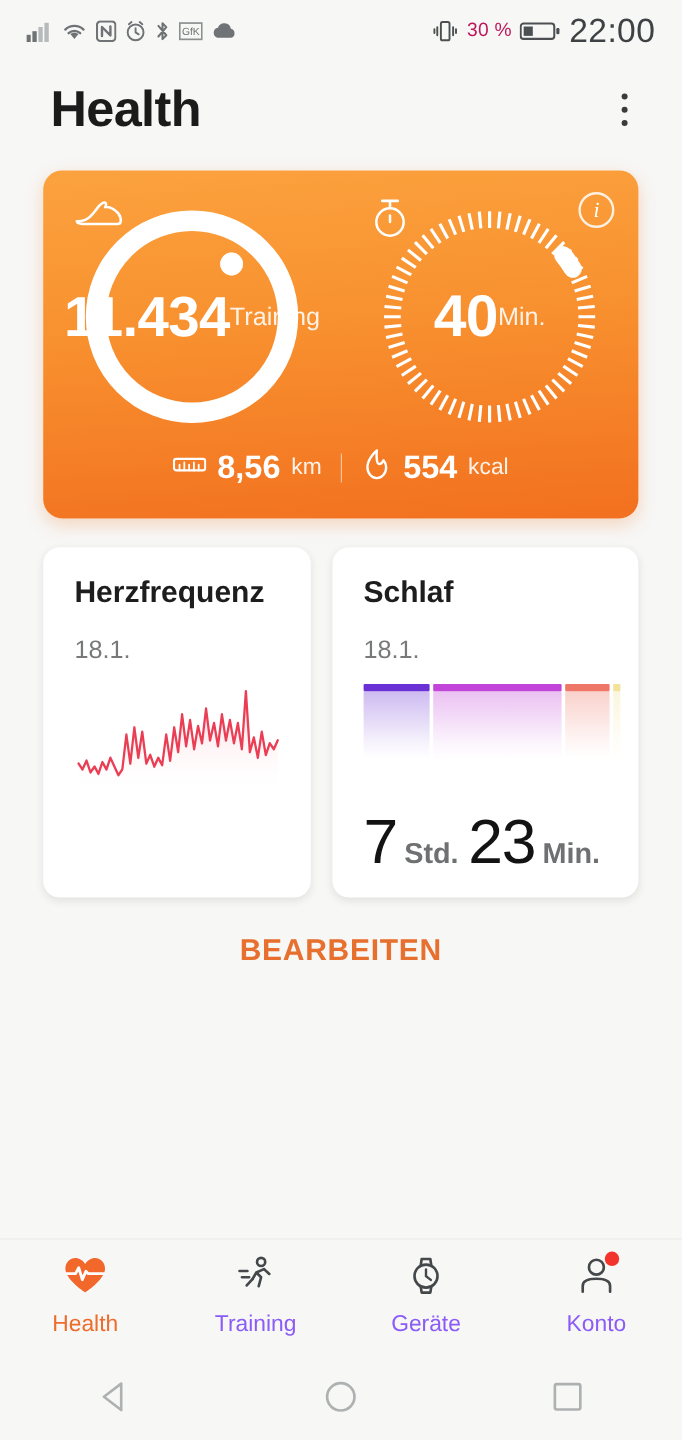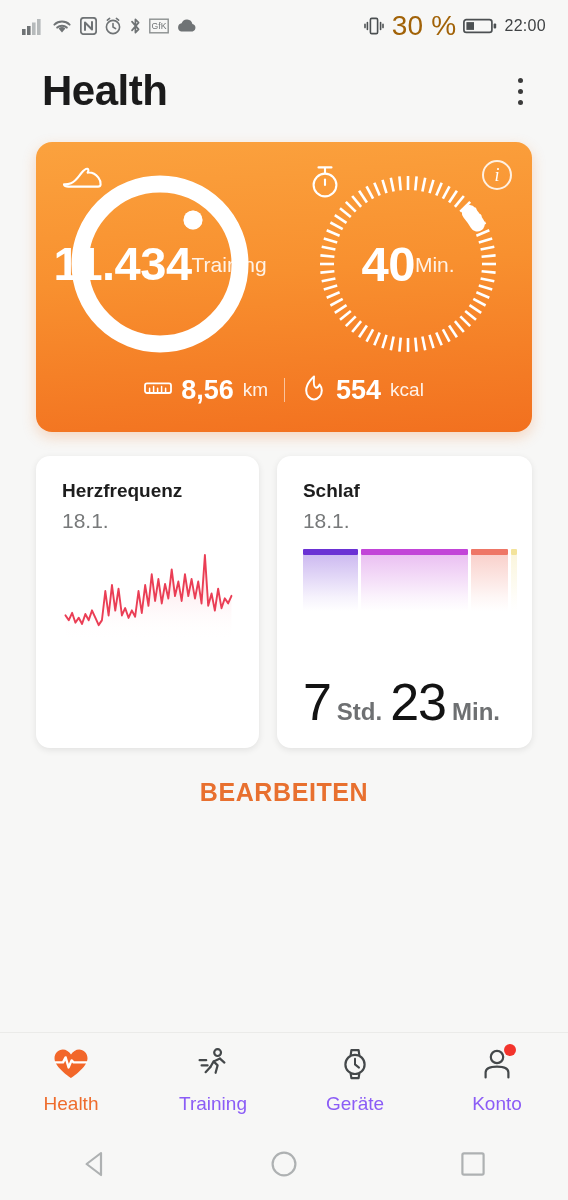--- a/index.html
+++ b/index.html
@@ -19,22 +19,22 @@
   
   .statusbar {
     height: 52px; flex: 0 0 52px;
     display: flex; align-items: center;
     padding: 0 22px;
     color: #5a5e60;
   }
   .sb-left { display: flex; align-items: center; gap: 7px; }
   .sb-right { margin-left: auto; display: flex; align-items: center; gap: 7px; }
   .sb-icon { display: inline-flex; align-items: center; justify-content: center; }
-  .sb-text { font-size: 28px; color: #a16207; letter-spacing: .2px; }
-  .sb-clock { font-size: 16px; color: #3f4244; letter-spacing: .3px; }
+  .sb-text { font-size: 16px; color: #be185d; letter-spacing: .2px; }
+  .sb-clock { font-size: 28px; color: #3f4244; letter-spacing: .3px; }
 
   
   .appbar {
     height: 78px; flex: 0 0 78px;
     display: flex; align-items: center;
     padding: 0 26px 0 42px;
   }
   .app-title {
     font-size: 42px; font-weight: bold;
     color: #1b1b1b; letter-spacing: -0.5px;
@@ -99,22 +99,22 @@
   .card {
     flex: 1 1 0;
     height: 292px;
     background: #fff;
     border-radius: 14px;
     box-shadow: 0 2px 7px rgba(0,0,0,.09);
     padding: 24px 24px 20px 26px;
     display: flex; flex-direction: column;
     position: relative;
   }
-  .card-title { font-size: 19px; font-weight: bold; color: #1d1d1d; }
-  .card-date { font-size: 21px; color: #77797a; margin-top: 7px; }
+  .card-title { font-size: 25px; font-weight: bold; color: #1d1d1d; }
+  .card-date { font-size: 21px; color: #77797a; margin-top: 21px; }
   .card-graph { margin-top: 16px; height: 92px; position: relative; }
   .card-graph svg { display: block; width: 100%; height: 100%; }
   .card-bottom { margin-top: auto; display: flex; align-items: baseline; }
   .big-num { font-size: 52px; color: #131313; letter-spacing: -1px; line-height: 1; }
   .unit { font-size: 24px; color: #6e7072; margin-left: 7px; }
   .unit.tight { margin-left: 6px; margin-right: 8px; font-weight: bold; }
 
   
   .sleep-bars { display: flex; height: 62px; align-items: stretch; gap: 3px; }
   .sleep-seg { position: relative; }

